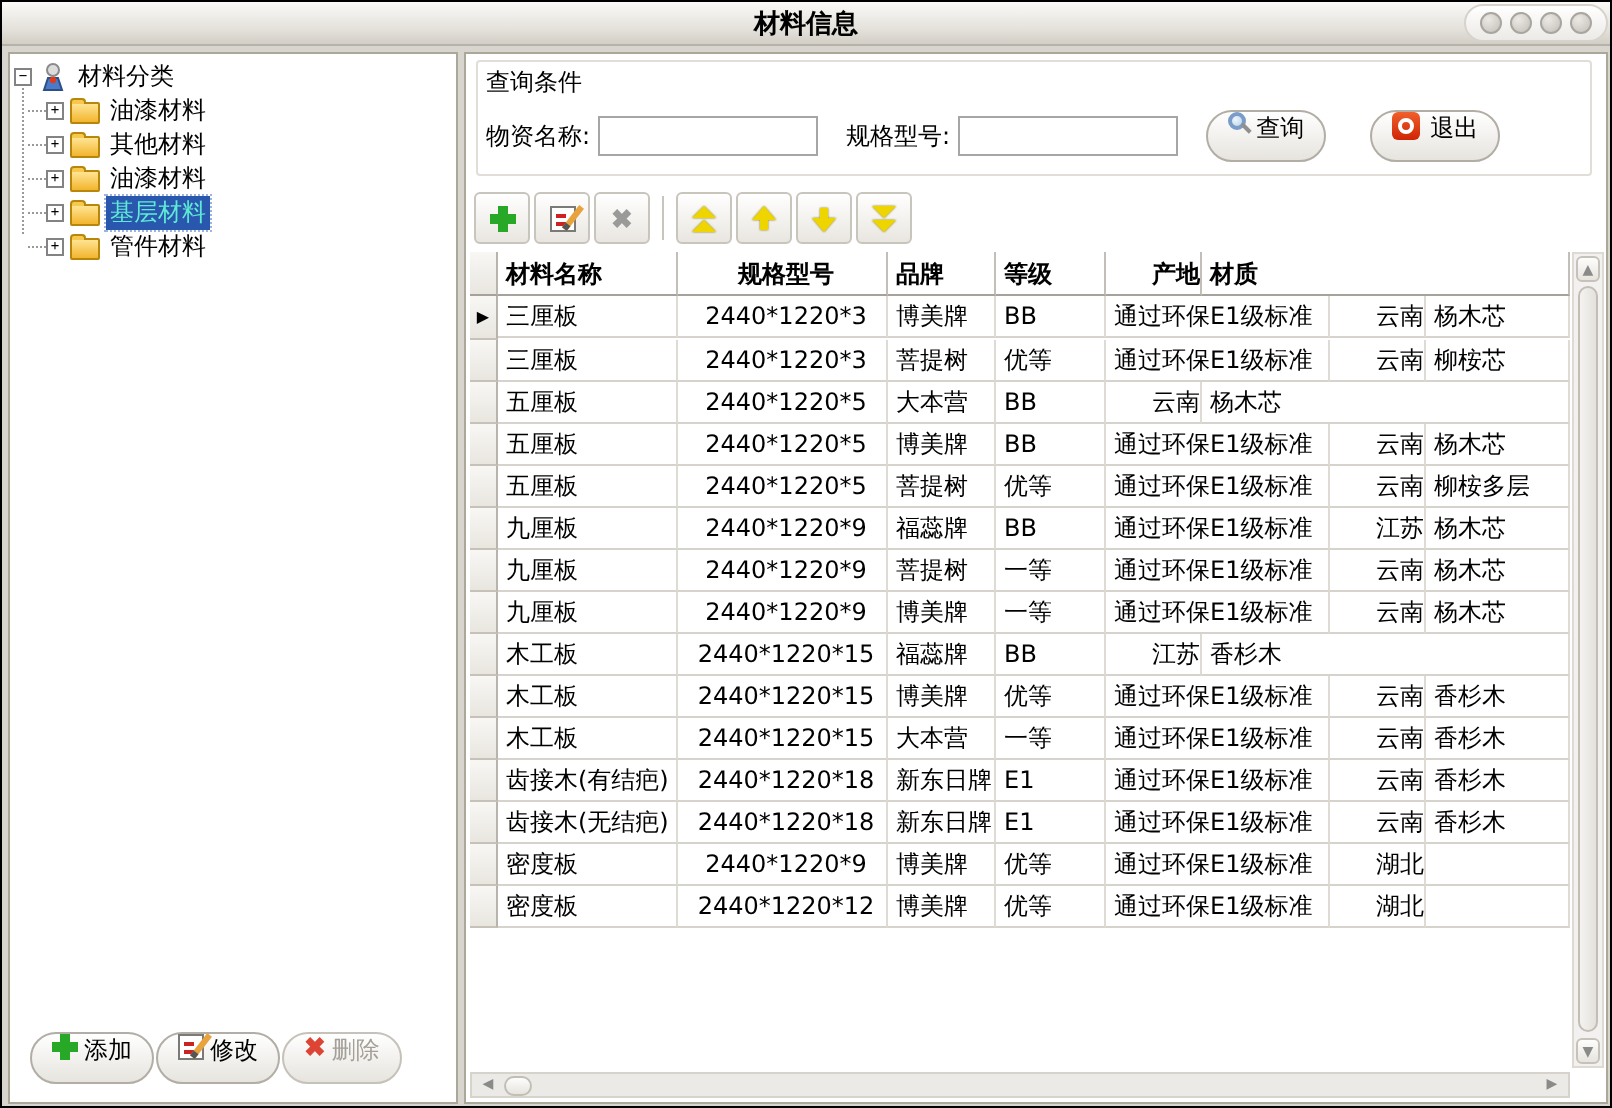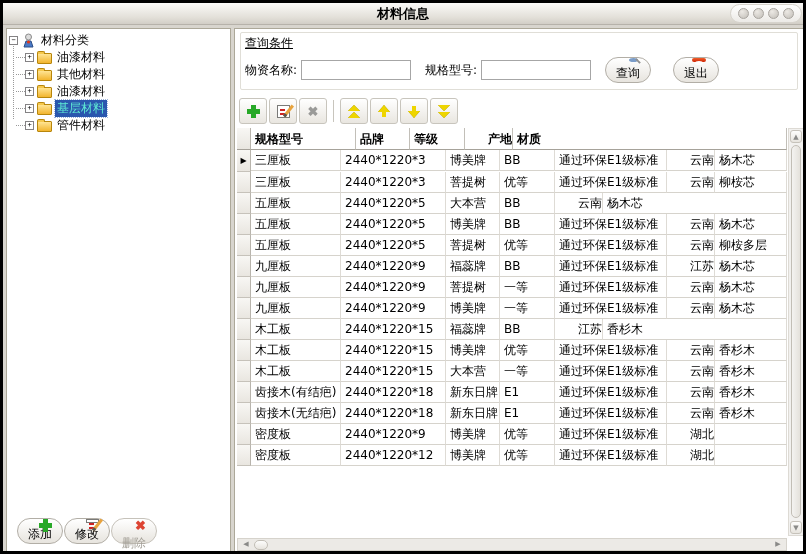--- a/index.html
+++ b/index.html
@@ -1,17 +1,17 @@
 <!DOCTYPE html>
 <html><head>
 <meta charset="utf-8">
 <style>
   * { margin:0; padding:0; box-sizing:border-box; }
   html,body { width:806px; height:554px; font-family:"DejaVu Sans","Liberation Sans",sans-serif; font-size:12px; color:#000; }
-  .window { position:relative; width:806px; height:554px; background:#d8d5ce; border:3px solid #000000; overflow:hidden;padding-left:20px; }
+  .window { position:relative; width:806px; height:554px; background:#d8d5ce; border:1px solid #000000; overflow:hidden;padding-left:20px; }
 
   
   .titlebar { position:absolute; left:0; top:0; width:100%; height:22px;
     background:linear-gradient(#fbfaf8,#e2dfd8 70%,#d2cec6); border-bottom:1px solid #b6b2aa;
     display:flex; align-items:center; justify-content:center; }
   .titlebar .title { font-weight:bold; font-size:13px; }
   .win-controls { position:absolute; right:1px; top:1px; height:19px; padding:0 7px;
     background:linear-gradient(#ffffff,#eceae6); border:1px solid #d6d3cc; border-radius:10px;
     display:flex; align-items:center; gap:4px; }
   .circle-btn { width:11px; height:11px; border-radius:50%; border:1px solid #a9a59f;
@@ -36,28 +36,28 @@
   .icon-folder { width:15px; height:11px; background:linear-gradient(#ffe493,#f2b52e);
     border:1px solid #b8860b; border-radius:1px; position:relative; margin-top:2px; flex:0 0 15px; }
   .icon-folder::before { content:""; position:absolute; top:-3px; left:-1px; width:6px; height:2px;
     background:#f6c94e; border:1px solid #b8860b; border-bottom:none; border-radius:2px 2px 0 0; }
   .tree-label { padding:0 2px; white-space:nowrap; }
   .tree-label.selected { background:#2a57ae; color:#5eead4; outline:1px dotted #9db4dd; }
 
   
   .footer-buttons { position:absolute; left:10px; bottom:9px; display:flex; gap:1px; }
   .pill-btn { height:26px; padding:0 10px; border:1px solid #b2aea6; border-radius:13px;
-    background:linear-gradient(#ffffff,#e7e4de); display:flex; align-items:flex-end; gap:3px;
-    font-size:12px; cursor:pointer;flex-direction:column; }
+    background:linear-gradient(#ffffff,#e7e4de); display:flex; align-items:flex-start; gap:3px;
+    font-size:12px; cursor:pointer; }
   .pill-btn.disabled { color:#a4a098; border-color:#c6c2ba; }
 
   
   .query-group { position:absolute; left:5px; top:3px; right:7px; height:58px;
     border:1px solid #e0ded7; border-radius:2px; }
-  .query-label { position:absolute; left:4px; top:2px;text-decoration:underline; }
+  .query-label { position:absolute; left:4px; top:2px; }
   .query-row { position:absolute; left:4px; top:24px; right:4px; height:26px;
     display:flex; align-items:center; }
   .q-label { margin-right:4px; }
   .q-input { width:110px; height:20px; border:1px solid #a6a6a6; background:#fff;
     font:12px "DejaVu Sans",sans-serif; padding:0 3px; margin-right:14px; }
 
   
   .ic { display:inline-block; position:relative; }
   .ic-plus { width:13px; height:13px; }
   .ic-plus::before { content:""; position:absolute; left:0; top:4px; width:13px; height:5px; background:#27a827; }
@@ -103,21 +103,21 @@
   
   .grid-wrap { position:absolute; left:2px; top:99px; right:18px; bottom:16px; background:#fff; overflow:hidden; }
   .trow { display:flex; }
   .hcell { height:22px; line-height:22px; font-weight:bold; padding-left:4px; background:#fff;
     border-right:1px solid #c2bfb8; border-bottom:1px solid #a6a29a; white-space:nowrap; overflow:hidden; }
   .dcell { height:21px; line-height:21px; padding-left:4px; border-right:1px solid #dedbd5;
     border-bottom:1px solid #d6d3cc; white-space:nowrap; overflow:hidden; }
   .selcell { flex:0 0 14px; background:linear-gradient(#f8f7f4,#e9e6e0); border-right:1px solid #b8b4ac;
     border-bottom:1px solid #c6c2ba; text-align:center; font-size:8px; line-height:21px; padding:0; }
   .selcell.h { border-bottom:1px solid #a6a29a; height:22px; }
-  .c0{flex:0 0 90px;} .c1{flex:0 0 105px;} .c2{flex:0 0 54px;} .c3{flex:0 0 55px;}
+  .c0{flex:0 0 90px;} .c1{flex:0 0 105px;text-align:center;} .c2{flex:0 0 54px;} .c3{flex:0 0 55px;}
   .c4{flex:0 0 112px;} .c5{flex:0 0 48px;text-align:right;} .c6{flex:1 1 70px;}
 
   
   .vscroll { position:absolute; right:1px; top:99px; bottom:17px; width:16px;
     background:#f2f1ef; border:1px solid #dddad4; }
   .sb-btn { position:absolute; left:1px; right:1px; height:13px; background:linear-gradient(#fdfdfc,#e7e4de);
     border:1px solid #c6c2ba; border-radius:3px; color:#8a8a88; font-size:7px; line-height:12px; text-align:center; }
   .sb-up { top:1px; } .sb-down { bottom:1px; }
   .v-thumb { position:absolute; left:2px; right:2px; top:16px; bottom:17px;
     background:linear-gradient(to right,#f4f3f1,#e4e1db); border:1px solid #c2beb6; border-radius:6px; }
@@ -241,20 +241,21 @@
         <span class="ic ar ar-down"></span>
       </button>
       <button class="tb-btn">
         <span class="ic ar ar-ddn"></span>
       </button>
     </div>
 
     <div class="grid-wrap">
       <div class="trow" id="table-head">
         <div class="selcell h"></div>
+      <div class="hcell c0">材料名称</div>
           <div class="hcell c1">规格型号</div>
           <div class="hcell c2">品牌</div>
           <div class="hcell c3">等级</div>
           <div class="hcell c5">产地</div>
           <div class="hcell c6">材质</div>
         </div>
       <div id="table-body">
           <div class="trow">
             <div class="selcell">▶</div>
             <div class="dcell c0">三厘板</div>

